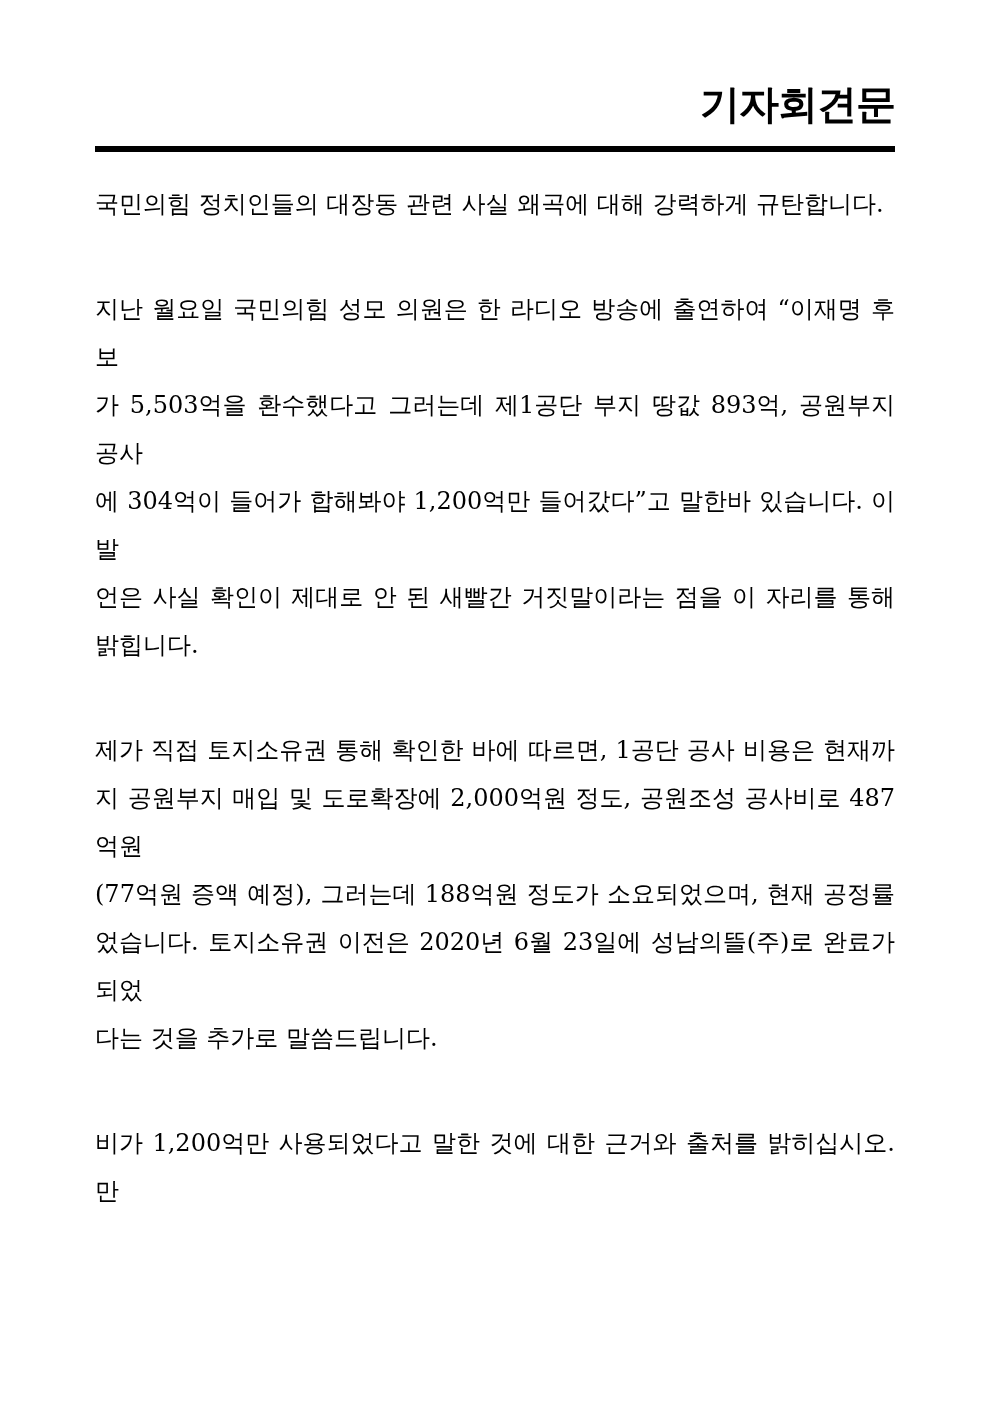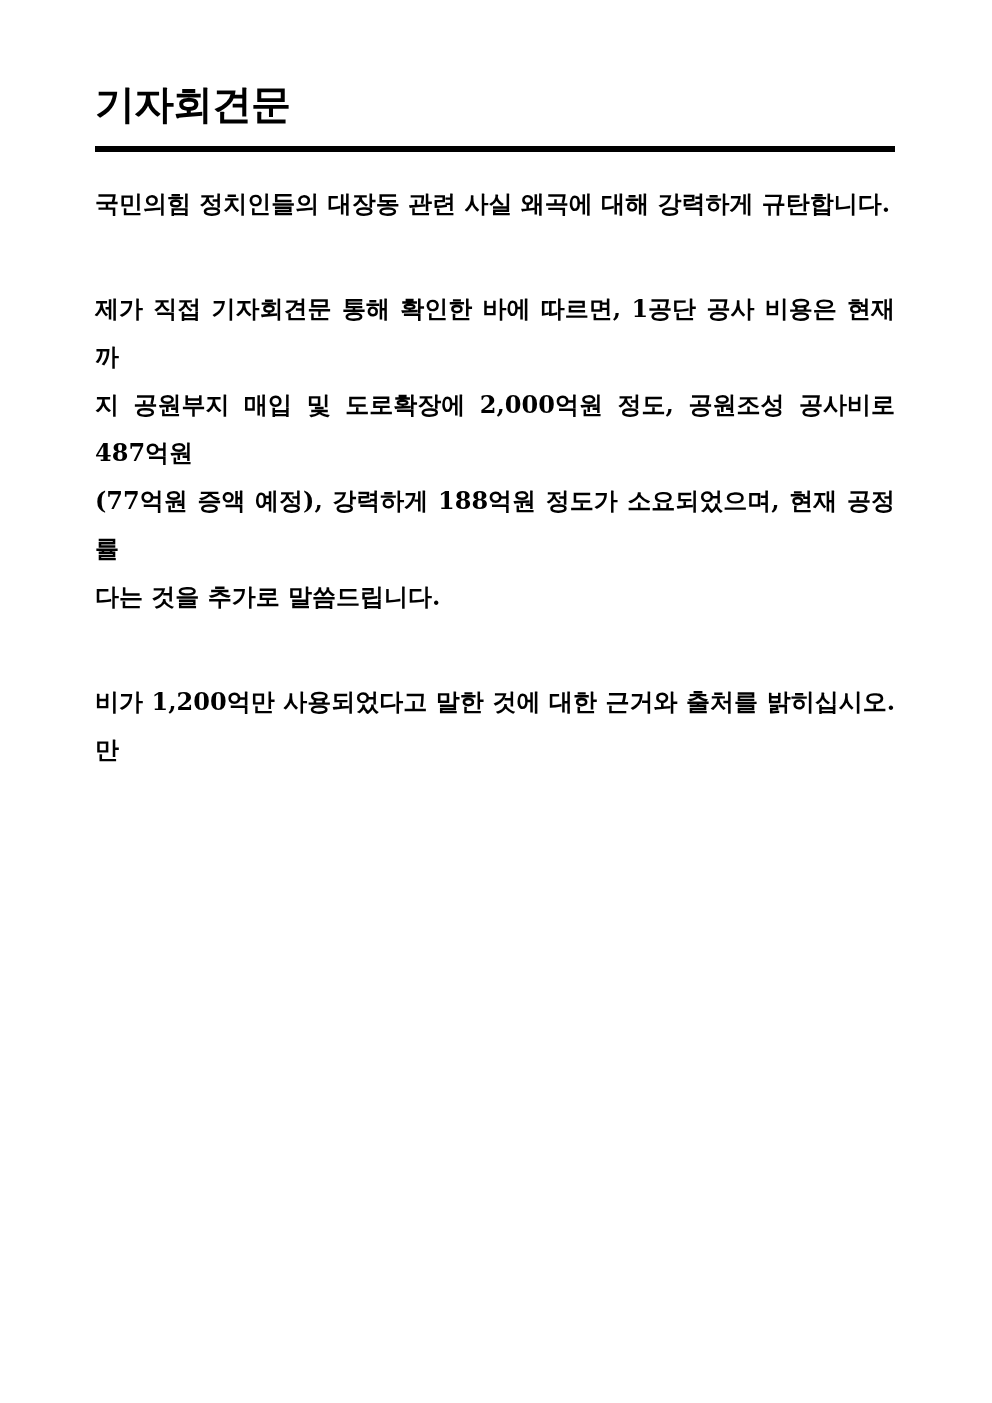--- a/index.html
+++ b/index.html
@@ -17,40 +17,39 @@
     box-sizing: border-box;
     padding: 0 97px 0 95px; 
     font-family: "DejaVu Serif", "Liberation Serif", serif;
   }
   .doc-title {
     margin-top: 80px;
     font-family: "DejaVu Sans", "Liberation Sans", sans-serif;
     font-weight: bold;
     font-size: 40px;
     line-height: 48px;
-    text-align: left;
+    text-align: right;
     letter-spacing: -1px;
     color: #000000;
   }
   .title-divider {
     margin-top: 18px;
     height: 6px;
     background: #000000;
     border: none;
     width: 100%;
   }
   .doc-body {
     margin-top: 28px;
     font-size: 24px;
     line-height: 48px;
     color: #000000;
   }
   .para {
     margin: 0 0 57px 0;
-    font-weight: bold;
   }
   .line {
     text-align: justify;
     text-align-last: justify;
     white-space: normal;
   }
   .line.last {
     text-align-last: left;
   }
 </style>
@@ -58,22 +57,30 @@
 <body>
 
 <div class="page">
   <div class="doc-title">기자회견문</div>
   <div class="title-divider"></div>
   <div class="doc-body">
       <div class="para">
         <div class="line last">국민의힘 정치인들의 대장동 관련 사실 왜곡에 대해 강력하게 규탄합니다.</div>
       </div>
       <div class="para">
-        <div class="line">제가 직접 기자회견문 통해 확인한 바에 따르면, 1공단 공사 비용은 현재까</div>
+        <div class="line">지난 월요일 국민의힘 성모 의원은 한 라디오 방송에 출연하여 “이재명 후보</div>
+        <div class="line">가 5,503억을 환수했다고 그러는데 제1공단 부지 땅값 893억, 공원부지 공사</div>
+        <div class="line">에 304억이 들어가 합해봐야 1,200억만 들어갔다”고 말한바 있습니다. 이 발</div>
+        <div class="line">언은 사실 확인이 제대로 안 된 새빨간 거짓말이라는 점을 이 자리를 통해</div>
+        <div class="line last">밝힙니다.</div>
+      </div>
+      <div class="para">
+        <div class="line">제가 직접 토지소유권 통해 확인한 바에 따르면, 1공단 공사 비용은 현재까</div>
         <div class="line">지 공원부지 매입 및 도로확장에 2,000억원 정도, 공원조성 공사비로 487억원</div>
-        <div class="line">(77억원 증액 예정), 강력하게 188억원 정도가 소요되었으며, 현재 공정률</div>
+        <div class="line">(77억원 증액 예정), 그러는데 188억원 정도가 소요되었으며, 현재 공정률</div>
+        <div class="line">었습니다. 토지소유권 이전은 2020년 6월 23일에 성남의뜰(주)로 완료가 되었</div>
         <div class="line last">다는 것을 추가로 말씀드립니다.</div>
       </div>
       <div class="para">
         <div class="line">비가 1,200억만 사용되었다고 말한 것에 대한 근거와 출처를 밝히십시오. 만</div>
       </div>
     </div>
 </div>
 
 </body></html>

